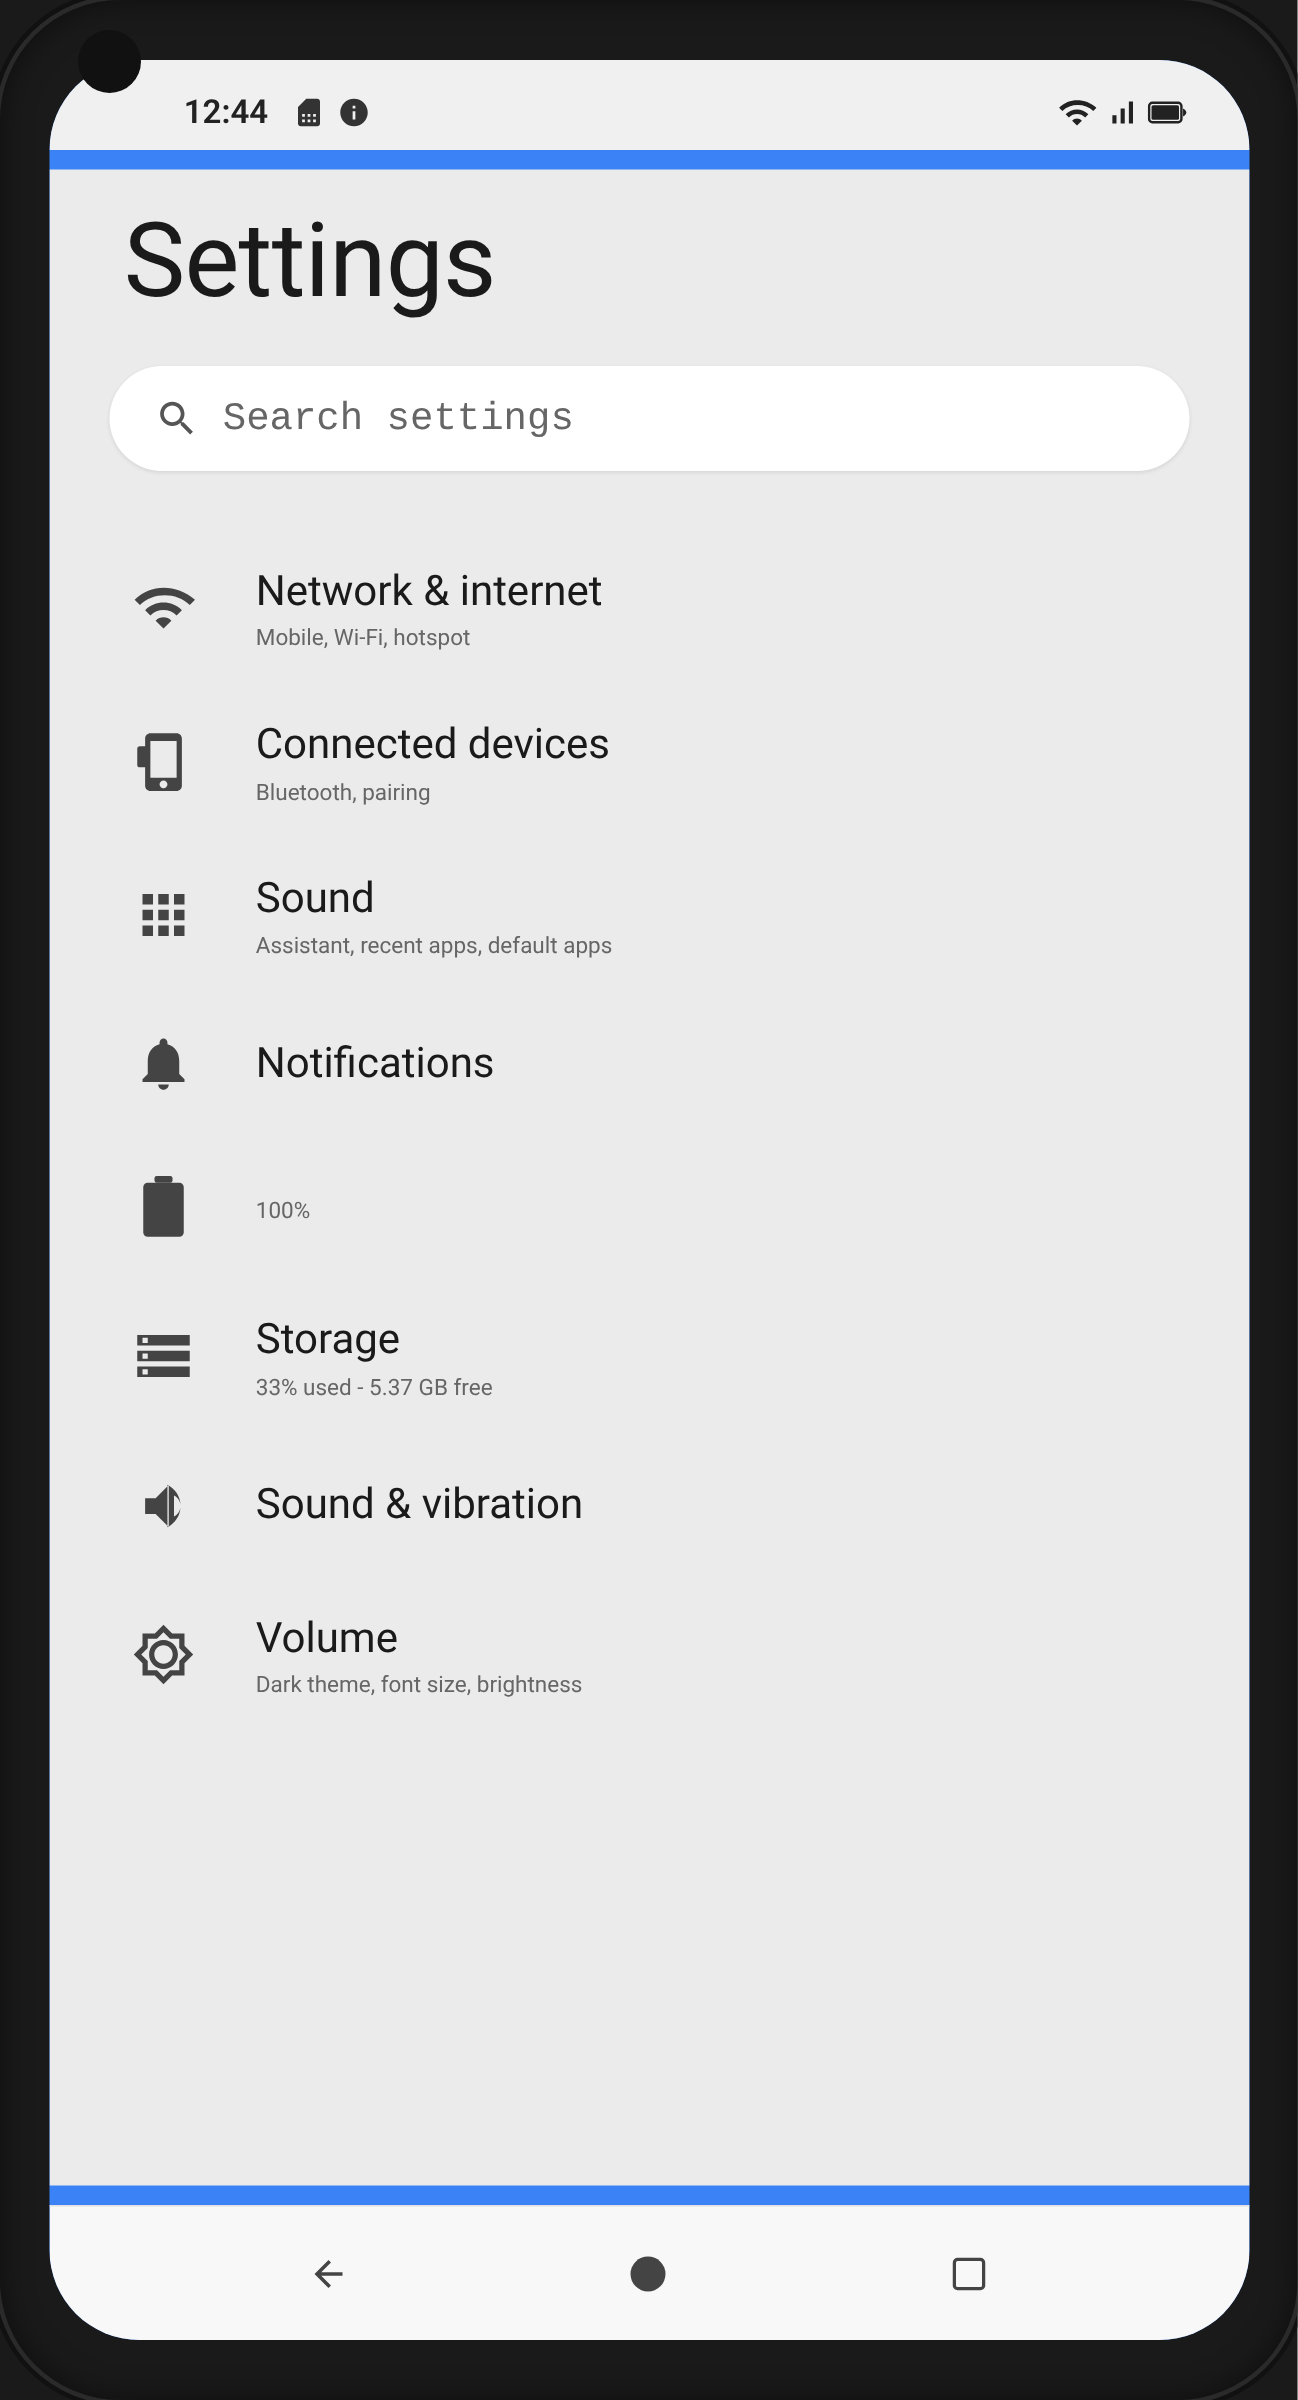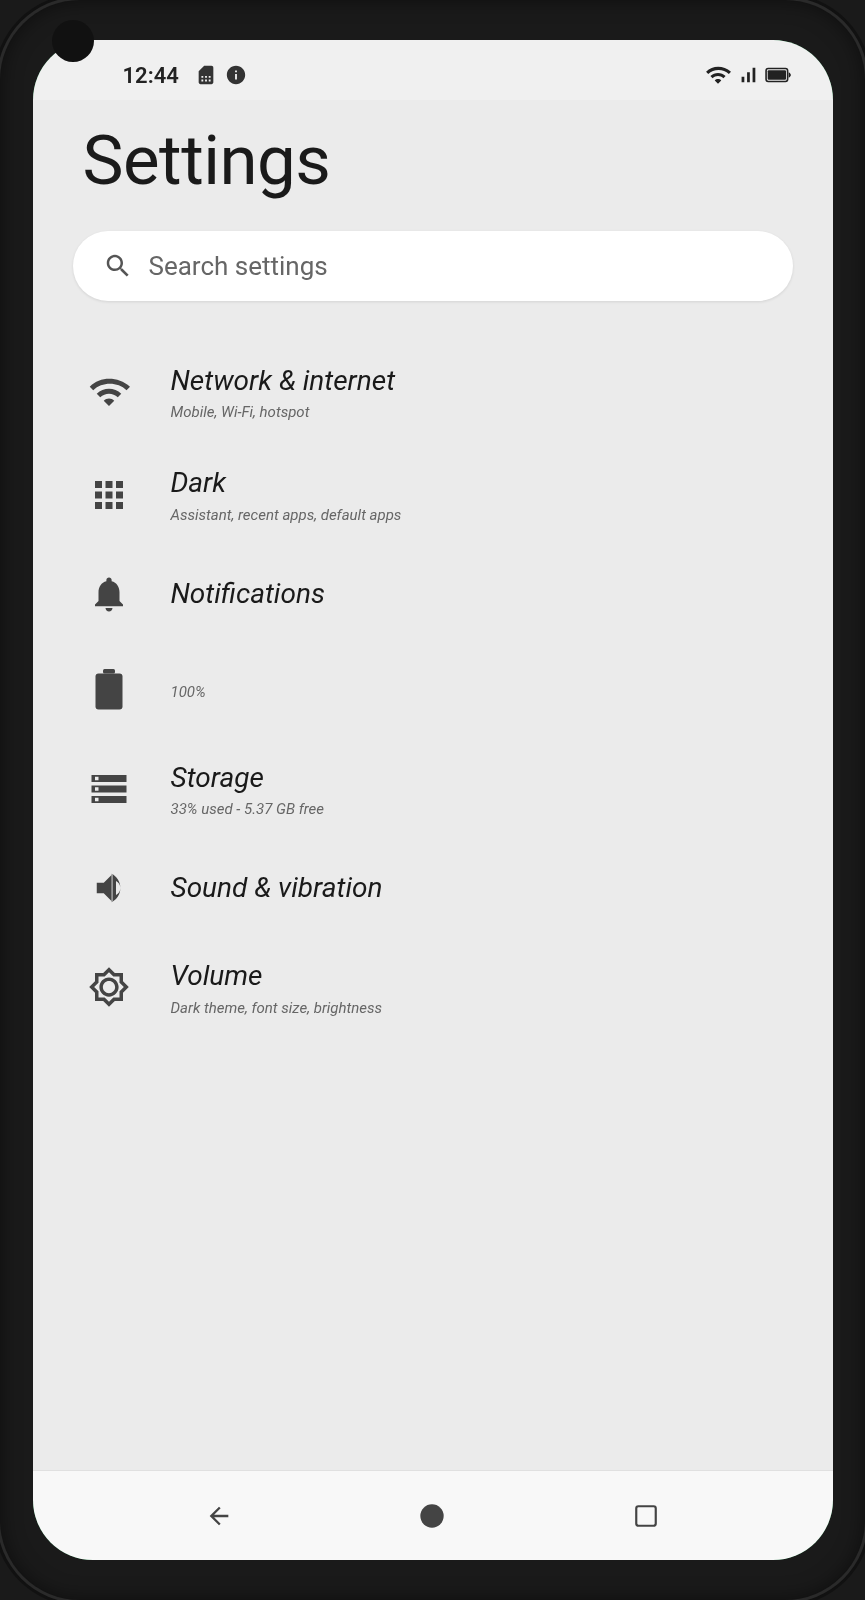--- a/index.html
+++ b/index.html
@@ -21,26 +21,27 @@
       position: relative;
       display: flex;
       justify-content: center;
       align-items: center;
       box-shadow: 0 0 0 3px #2a2a2a, 0 0 0 6px #111, inset 0 0 20px rgba(0,0,0,0.5);
     }
 
     .phone-screen {
       width: 800px;
       height: 1520px;
-      background: #15803d;
+      background: #3b82f6;
       border-radius: 60px;
       overflow: hidden;
       position: relative;
       display: flex;
       flex-direction: column;
+      gap: 13px;
     }
 
     
     .status-bar {
       display: flex;
       justify-content: space-between;
       align-items: center;
       padding: 18px 40px 8px 40px;
       background: #f0f0f0;
       height: 60px;
@@ -110,20 +111,21 @@
 
     .search-icon-svg {
       color: #555;
       flex-shrink: 0;
     }
 
     .search-placeholder {
       font-size: 26px;
       color: #666;
       flex: 1;
+      font-family: Liberation Mono, monospace;
     }
 
     
     .settings-list {
       padding: 10px 0;
     }
 
     .settings-item {
       display: flex;
       align-items: center;
@@ -138,21 +140,20 @@
       height: 52px;
       display: flex;
       align-items: center;
       justify-content: center;
       flex-shrink: 0;
       color: #444;
     }
 
     .item-text {
       flex: 1;
-      font-style: italic;
     }
 
     .item-title {
       font-size: 28px;
       font-weight: 400;
       color: #1a1a1a;
       line-height: 1.3;
     }
 
     .item-subtitle {
@@ -244,29 +245,41 @@
             <svg width="42" height="42" viewBox="0 0 24 24" fill="#444">
               <path d="M1 9l2 2c5.07-4.9 13.93-4.9 19 0l2-2C16.93 2.93 7.08 2.93 1 9zm8 8l3 3 3-3c-1.65-1.66-4.34-1.66-6 0zm-4-4l2 2c2.76-2.76 7.24-2.76 10 0l2-2C15.14 9.14 8.87 9.14 5 13z"></path>
             </svg>
           </div>
           <div class="item-text">
             <div class="item-title">Network &amp; internet</div>
             <div class="item-subtitle">Mobile, Wi-Fi, hotspot</div>
           </div>
         </div>
 
+        <div class="settings-item">
+          <div class="item-icon">
+            <svg width="42" height="42" viewBox="0 0 24 24" fill="#444">
+              <path d="M17 1H7C5.9 1 5 1.9 5 3v18c0 1.1.9 2 2 2h10c1.1 0 2-.9 2-2V3c0-1.1-.9-2-2-2zm-5 21c-.83 0-1.5-.67-1.5-1.5S11.17 19 12 19s1.5.67 1.5 1.5S12.83 22 12 22zm5-4H7V4h10v14z"></path>
+              <rect x="2" y="6" width="4" height="8" rx="1" fill="#444"></rect>
+            </svg>
+          </div>
+          <div class="item-text">
+            <div class="item-title">Connected devices</div>
+            <div class="item-subtitle">Bluetooth, pairing</div>
+          </div>
+        </div>
 
         <div class="settings-item">
           <div class="item-icon">
             <svg width="42" height="42" viewBox="0 0 24 24" fill="#444">
               <path d="M4 8h4V4H4v4zm6 12h4v-4h-4v4zm-6 0h4v-4H4v4zm0-6h4v-4H4v4zm6 0h4v-4h-4v4zm6-10v4h4V4h-4zm-6 4h4V4h-4v4zm6 6h4v-4h-4v4zm0 6h4v-4h-4v4z"></path>
             </svg>
           </div>
           <div class="item-text">
-            <div class="item-title">Dark</div>
+            <div class="item-title">Sound</div>
             <div class="item-subtitle">Assistant, recent apps, default apps</div>
           </div>
         </div>
 
         <div class="settings-item">
           <div class="item-icon">
             <svg width="42" height="42" viewBox="0 0 24 24" fill="#444">
               <path d="M12 22c1.1 0 2-.9 2-2h-4c0 1.1.9 2 2 2zm6-6v-5c0-3.07-1.64-5.64-4.5-6.32V4c0-.83-.67-1.5-1.5-1.5S10.5 3.17 10.5 4v.68C7.63 5.36 6 7.92 6 11v5l-2 2v1h16v-1l-2-2z"></path>
             </svg>
           </div>

